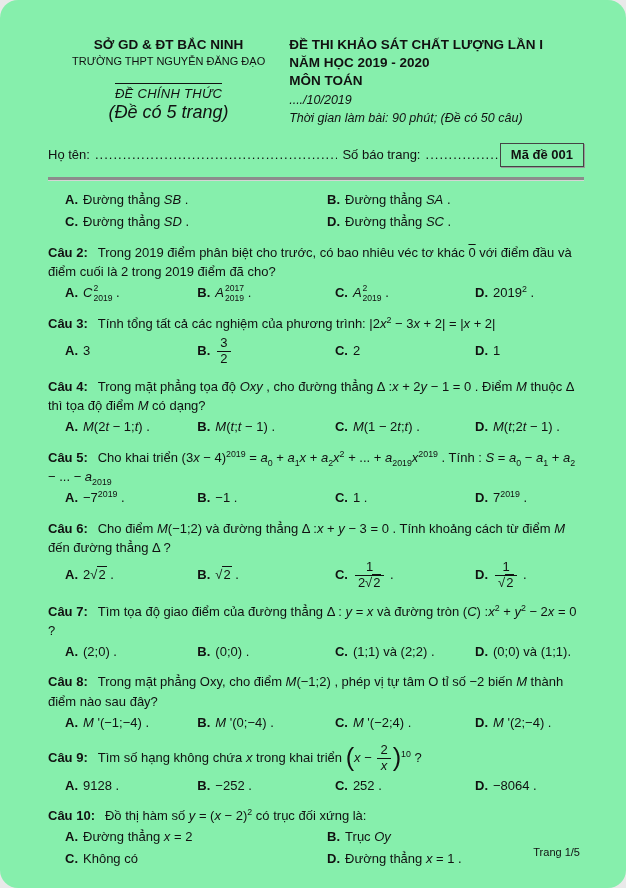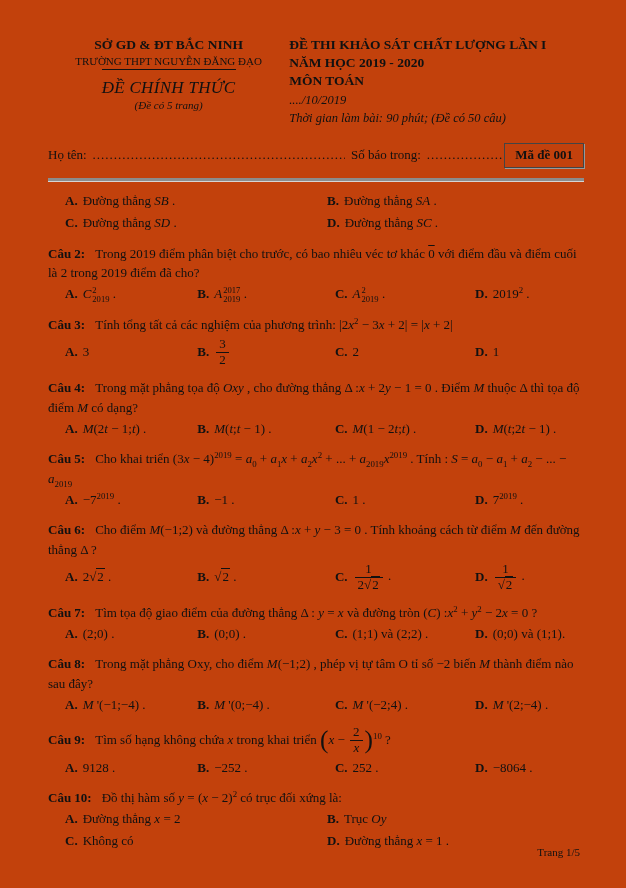--- a/index.html
+++ b/index.html
@@ -1,38 +1,39 @@
 <!DOCTYPE html>
 <html><head>
 <meta charset="utf-8">
 <style>
   html,body{margin:0;padding:0;background:#e9e9e9;}
   .page{
     position:relative;
     width:626px;height:888px;
     margin:0 auto;
-    background:#c2410c;
-    font-family:Liberation Serif, serif;
+    background:#86efac;
+    font-family:Liberation Sans, sans-serif;
     font-size:13px;color:#111;
     box-sizing:border-box;
     padding:36px 42px 0 48px;
     overflow:hidden;
+    border-radius:18px;
   }
   
   .header{display:flex;}
   .header-left{width:45%;text-align:center;}
   .header-right{width:55%;text-align:left;}
   .h-bold{font-weight:bold;font-size:13.5px;line-height:1.35;}
   .h-caps{font-size:11px;line-height:1.35;}
   .official{
-    display:inline-block;
+    display:inline-block;margin-top:14px;
     font-style:italic;border-top:1.5px solid #111;
-    padding-top:8px;font-size:17px;letter-spacing:.3px;
+    padding-top:2px;font-size:13px;letter-spacing:.3px;
   }
-  .pages-note{font-style:italic;font-size:11px;line-height:1.3;}
+  .pages-note{font-style:italic;font-size:18px;line-height:1.3;}
   .italic{font-style:italic;font-size:12.5px;line-height:1.45;}
   
   .name-row{display:flex;align-items:center;margin-top:16px;white-space:nowrap;}
   .dots{letter-spacing:1px;color:#111;overflow:hidden;}
   .gap{width:6px;display:inline-block;}
   .code-box{
     margin-left:auto;font-weight:bold;
     border:1.5px solid #444;padding:3px 10px 4px 10px;
     box-shadow:1px 1px 0 #999;
   }
@@ -81,21 +82,21 @@
       <div class="italic">..../10/2019</div>
       <div class="italic">Thời gian làm bài: 90 phút; (Đề có 50 câu)</div>
     </div>
   </div>
 
   <div class="name-row">
     <span>Họ tên:</span>
     <span class="gap"></span>
     <span class="dots">..............................................................</span>
     <span class="gap"></span>
-    <span>Số báo trong:</span>
+    <span>Số báo trang:</span>
     <span class="gap"></span>
     <span class="dots">...................</span>
     <span class="code-box">Mã đề 001</span>
   </div>
 
   <hr class="rule" style="background: rgb(140, 140, 140);">
 
   <div id="questions">
       <div class="question">
         <div class="options cols-2">

